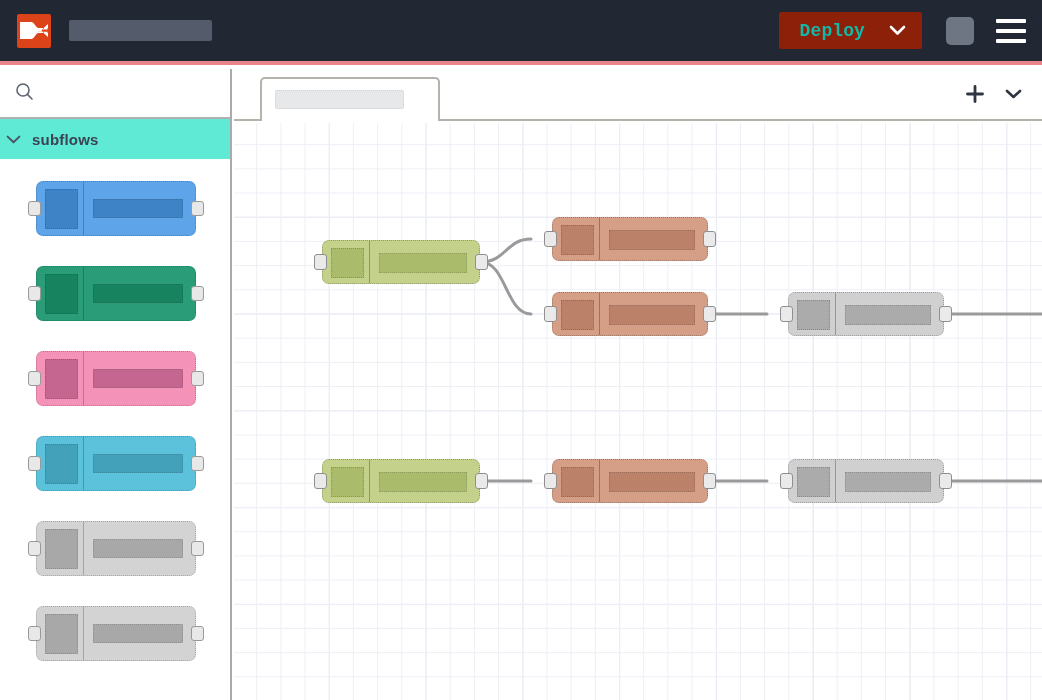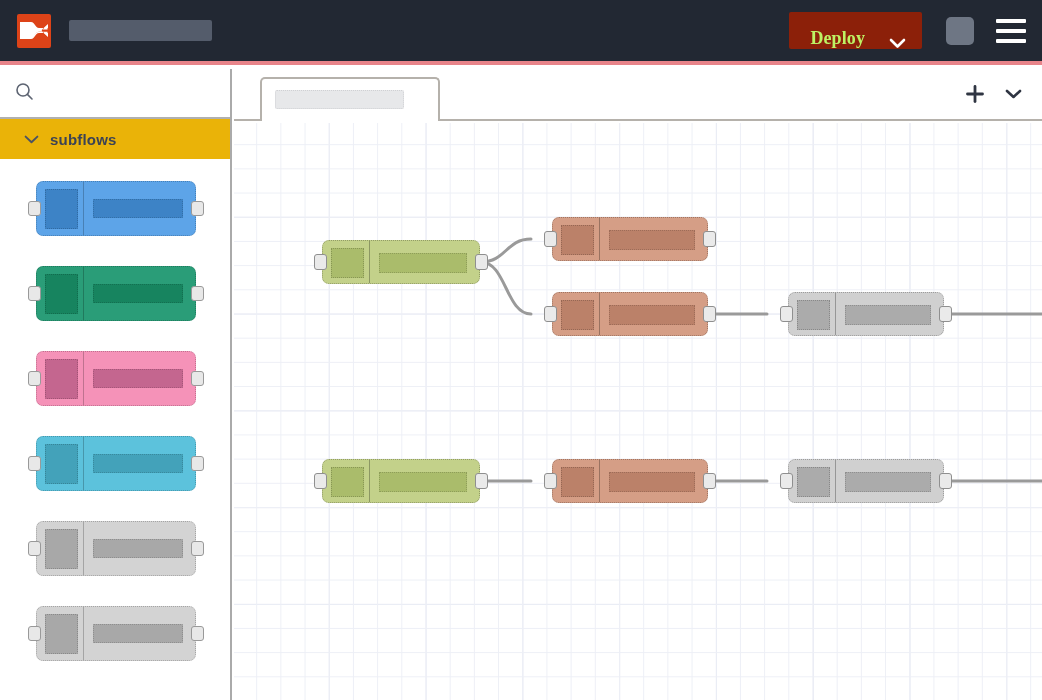--- a/index.html
+++ b/index.html
@@ -53,29 +53,29 @@
 
   #header-right {
     margin-left: auto;
     display: flex;
     align-items: center;
     margin-right: 16px;
   }
 
   #deploy-button {
     background: #8c2009;
-    color: #bef264;
+    color: #14b8a6;
     border: none;
     height: 37px;
     padding: 0 16px 0 21px;
     display: flex;
-    align-items: flex-end;
+    align-items: center;
     font-size: 18px;
     font-weight: bold;
-    font-family: Liberation Serif, serif;
+    font-family: Liberation Mono, monospace;
     cursor: pointer;
     border-radius: 2px;
     letter-spacing: 0.1px;
   }
   #deploy-chevron { margin-left: 24px; display: flex; align-items: center; }
 
   #header-square-button {
     width: 28px;
     height: 28px;
     background: #6e7684;
@@ -125,24 +125,24 @@
     background: transparent;
     font-size: 13px;
     font-family: "Liberation Sans", sans-serif;
     color: #3a4050;
     margin-left: 8px;
     width: 170px;
   }
 
   #subflows-header {
     height: 40px;
-    background: #eab308;
+    background: #5eead4;
     display: flex;
     align-items: center;
-    padding-left: 24px;
+    padding-left: 6px;
     cursor: pointer;
   }
   #subflows-label {
     font-size: 15px;
     font-weight: bold;
     color: #3c4354;
     margin-left: 11px;
     letter-spacing: 0.2px;
   }
 

